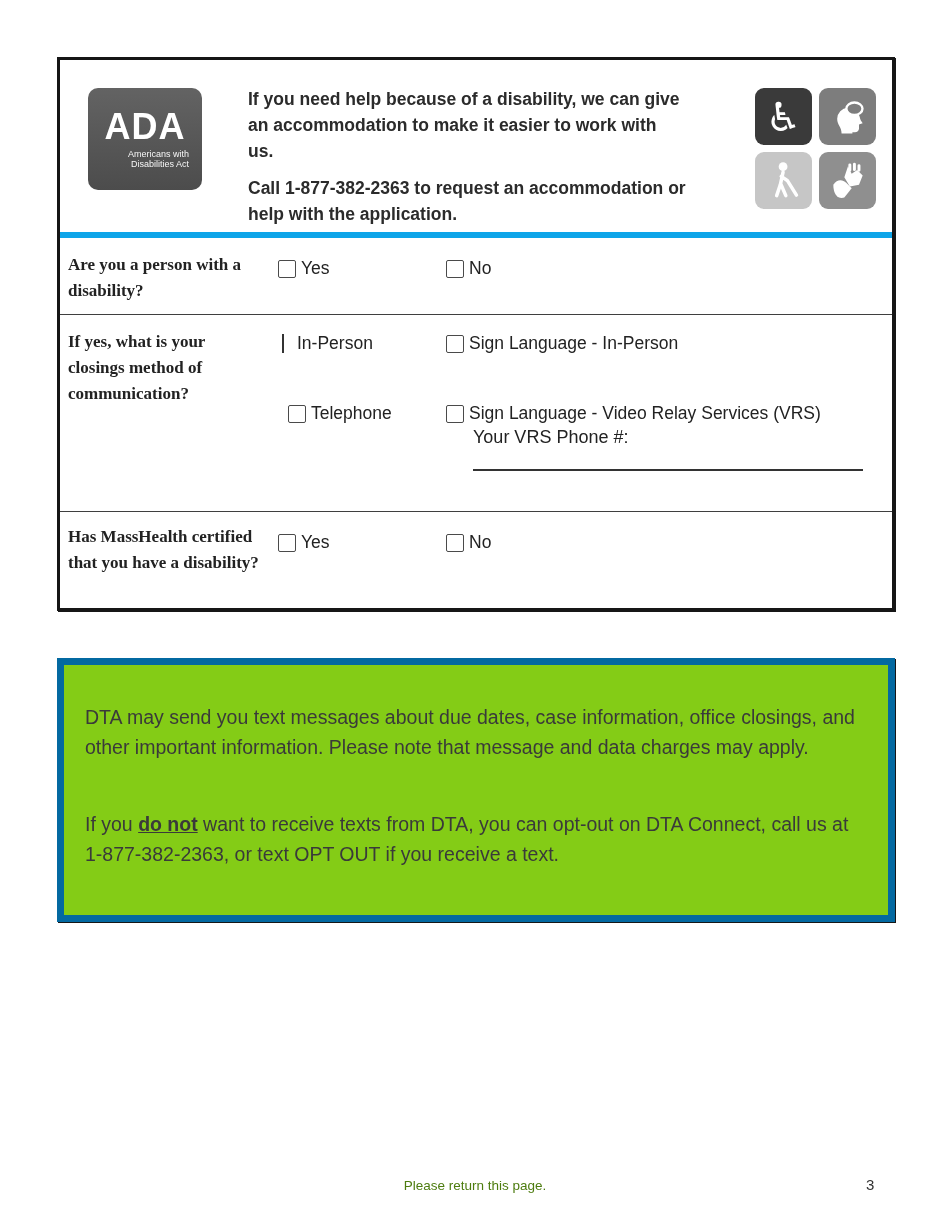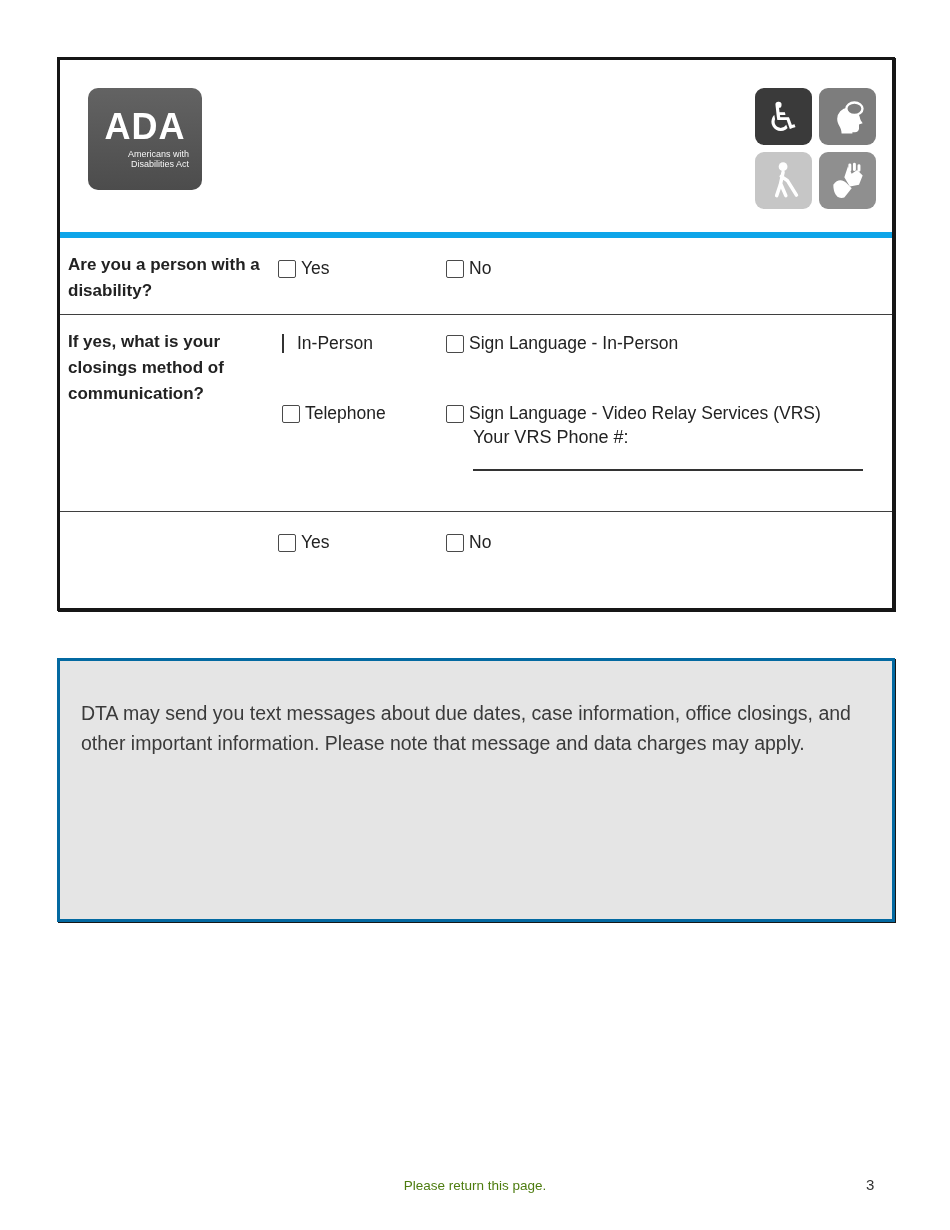--- a/index.html
+++ b/index.html
@@ -27,50 +27,54 @@
   .tile.gray  { background:#8f8f8f; }
   .tile .glyph { color:#fff; font-size:40px; line-height:1; font-family:"DejaVu Sans",sans-serif; }
   .tile svg { display:block; }
 
   .row { position:relative; }
   .row + .row { border-top:1px solid #3f3f3f; }
   .row.r1 { height:76px; }
   .row.r2 { height:197px; }
   .row.r3 { height:97px; }
 
-  .qlabel { position:absolute; left:8px; top:14px; width:196px; font-weight:bold; font-size:17px; line-height:26px; color:#222; }
+  .qlabel { position:absolute; left:8px; top:14px; width:196px; font-weight:bold; font-size:17px; line-height:26px; color:#222;font-family:Liberation Serif, serif; }
 
   .opt { position:absolute; display:flex; align-items:center; gap:5px; font-size:17.5px; color:#222; }
   .cb { width:18px; height:18px; border:1.7px solid #4a4a4a; border-radius:2px; background:#fff; flex:0 0 auto; }
   .vbar { width:2px; height:19px; background:#333; flex:0 0 auto; margin:0 8px; }
 
   .vrs-label { position:absolute; left:413px; top:112px; font-size:18px; color:#222; }
   .vrs-line { position:absolute; left:413px; top:154px; width:390px; height:2px; background:#333; }
 
   
-  .texts-box { position:absolute; left:57px; top:658px; width:838px; height:264px; border:3px solid #0369a1; background:#e5e5e5; box-shadow:1px 1px 0 #161616; padding:37px 30px 12px 21px; }
+  .texts-box { position:absolute; left:57px; top:658px; width:838px; height:264px; border:7px solid #0369a1; background:#84cc16; box-shadow:1px 1px 0 #161616; padding:37px 30px 12px 21px; }
   .texts-box p { font-size:19.5px; line-height:30px; color:#3a3a3a; }
   .texts-box p.second { margin-top:47px; }
   .texts-box .emph { font-weight:bold; text-decoration:underline; color:#3a3a3a; }
 
   
   .footer-note { position:absolute; left:0; right:0; top:1178px; text-align:center; font-size:13.5px; color:#4d7c0f; }
   .page-num { position:absolute; left:866px; top:1176px; font-size:15px; color:#333; }
 </style>
 </head>
 <body>
 
 <div class="page">
 
   <div class="form-table">
 
     <div class="ada-header">
       <div class="ada-logo">
         <div class="big">ADA</div>
         <div class="small">Americans with Disabilities Act</div>
+      </div>
+      <div class="ada-text">
+        <p>If you need help because of a disability, we can give an accommodation to make it easier to work with us.</p>
+        <p>Call 1-877-382-2363 to request an accommodation or help with the application.</p>
       </div>
       <div class="icon-grid">
         <div class="tile dark">
           <span class="glyph">♿</span>
         </div>
         <div class="tile mid">
           <svg width="44" height="44" viewBox="0 0 24 24">
             <path d="M8.5 21c0-3.6-2.4-4.6-2.4-8a6.2 6.2 0 0 1 12.3-1c.2 1.4.9 2.4 1.6 3.4l-2 .7v2.2c0 1.2-1 2-2.2 2h-1.4V21z" fill="#ffffff"></path>
             <ellipse cx="15.5" cy="7.5" rx="4.4" ry="3.4" fill="#7d7d7d" stroke="#ffffff" stroke-width="1.3"></ellipse>
             <path d="M13 10.2 11.6 12l3-.6z" fill="#ffffff"></path>
@@ -109,46 +113,48 @@
 
       <div class="opt" style="left:214px; top:18px;">
         <span class="vbar"></span>
         <span>In-Person</span>
       </div>
       <div class="opt" style="left:386px; top:18px;align-items:center;">
         <span class="cb"></span>
         <span>Sign Language - In-Person</span>
       </div>
 
-      <div class="opt" style="left:222px; top:88px;">
+      <div class="opt" style="left:228px; top:88px;">
         <span class="cb"></span>
         <span>Telephone</span>
       </div>
       <div class="opt" style="left:386px; top:88px;">
         <span class="cb"></span>
         <span>Sign Language - Video Relay Services (VRS)</span>
       </div>
 
       <div class="vrs-label">Your VRS Phone #:</div>
       <div class="vrs-line"></div>
     </div>
 
     <div class="row r3">
+      <div class="qlabel" style="top:12px;">Has MassHealth certified that you have a disability?</div>
       <div class="opt" style="left:218px; top:20px;">
         <span class="cb"></span>
         <span>Yes</span>
       </div>
       <div class="opt" style="left:386px; top:20px;">
         <span class="cb"></span>
         <span>No</span>
       </div>
     </div>
 
   </div>
 
   <div class="texts-box">
     <p>DTA may send you text messages about due dates, case information, office closings, and other important information. Please note that message and data charges may apply.</p>
+    <p class="second"><span>If you </span><span class="emph">do not</span><span> want to receive texts from DTA, you can opt-out on DTA Connect, call us at 1-877-382-2363, or text OPT OUT if you receive a text.</span></p>
   </div>
 
   <div class="footer-note">Please return this page.</div>
   <div class="page-num">3</div>
 
 </div>
 
 </body></html>

